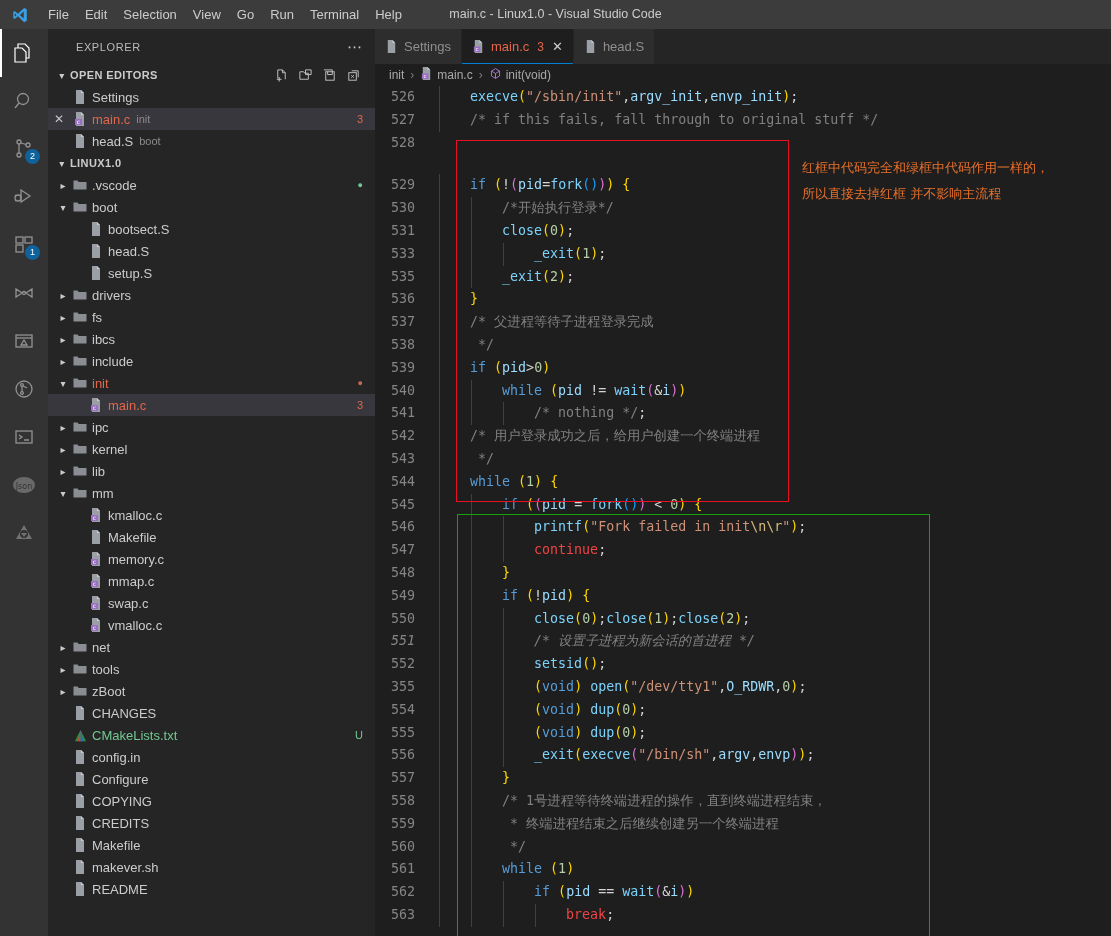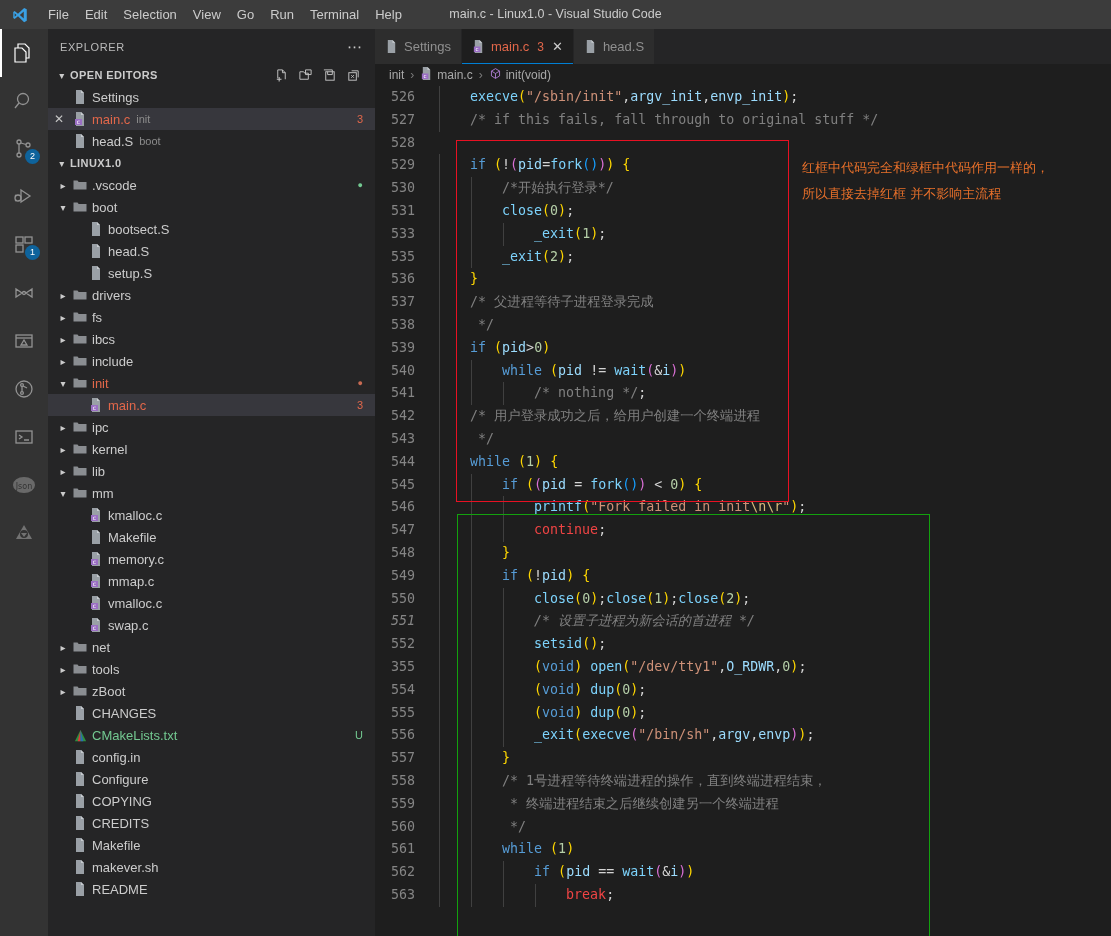--- a/index.html
+++ b/index.html
@@ -49,21 +49,21 @@
     font-family: "Liberation Sans", sans-serif;
   }
 
   
   .sidebar {
     position: absolute; left: 48px; top: 29px; width: 327px; height: 907px;
     background: #252526; overflow: hidden;
   }
   .side-title {
     height: 35px; display: flex; align-items: center; justify-content: space-between;
-    padding: 0 12px 0 12px;
+    padding: 0 12px 0 28px;
   }
   .side-title .t { color: #bbbbbb; font-size: 11px; letter-spacing: .6px; }
   .side-title .dots { color: #cccccc; font-size: 15px; letter-spacing: 1px; cursor: pointer; }
 
   .section-head {
     height: 22px; display: flex; align-items: center; padding-left: 6px;
     color: #cccccc; font-size: 11px; font-weight: bold; letter-spacing: .4px;
     background: #252526; cursor: pointer;
   }
   .section-head .chev { width: 16px; display: inline-block; text-align: center; font-weight: normal; font-size: 10px; }
@@ -552,34 +552,34 @@
           <span style="flex: 0 0 24px;"></span>
           <span class="twisty"></span>
           <span class="ico">
             <svg width="14" height="16" viewBox="0 0 14 16">
               <path d="M3 1h5l3 3v11H3z" fill="#9aa0a6"></path>
               <path d="M8 1v3h3" fill="#c8ccd0"></path>
               <rect x="2" y="8" width="7" height="6" fill="#9b6fc4"></rect>
               <text x="5.5" y="13" font-size="6" fill="#fff" text-anchor="middle" font-family="DejaVu Sans, sans-serif">c</text>
             </svg>
           </span>
-          <span class="nm">vmalloc.c</span>
+          <span class="nm">swap.c</span>
         </div>
         <div class="row">
           <span style="flex: 0 0 24px;"></span>
           <span class="twisty"></span>
           <span class="ico">
             <svg width="14" height="16" viewBox="0 0 14 16">
               <path d="M3 1h5l3 3v11H3z" fill="#9aa0a6"></path>
               <path d="M8 1v3h3" fill="#c8ccd0"></path>
               <rect x="2" y="8" width="7" height="6" fill="#9b6fc4"></rect>
               <text x="5.5" y="13" font-size="6" fill="#fff" text-anchor="middle" font-family="DejaVu Sans, sans-serif">c</text>
             </svg>
           </span>
-          <span class="nm">swap.c</span>
+          <span class="nm">vmalloc.c</span>
         </div>
         <div class="row">
           <span style="flex: 0 0 8px;"></span>
           <span class="twisty">▸</span>
           <span class="ico">
             <svg width="16" height="16" viewBox="0 0 16 16">
               <path d="M1.5 3.5h4l1.2 1.6h7.8v7.4H1.5z" fill="#8a8d91"></path>
             </svg>
           </span>
           <span class="nm">net</span>
@@ -777,21 +777,21 @@
           </div>
           <div class="crow" style="height: 22.8px;">
             <span class="lnum">527</span>
             <span class="ctext">    <span class="cmtg">/* if this fails, fall through to original stuff */</span></span>
             <span class="indent-guide" style="left: 64px;"></span>
           </div>
           <div class="crow" style="height: 22.8px;">
             <span class="lnum">528</span>
             <span class="ctext"></span>
           </div>
-          <div class="crow" style="height: 22.8px;">
+          <div class="crow" style="height: 22.8px; margin-top: 20px;">
             <span class="lnum">529</span>
             <span class="ctext">    <span class="kw">if</span> <span class="p1">(</span><span class="pun">!</span><span class="p2">(</span><span class="var">pid</span><span class="pun">=</span><span class="fn">fork</span><span class="p3">()</span><span class="p2">)</span><span class="p1">)</span> <span class="p1">{</span></span>
             <span class="indent-guide" style="left: 64px;"></span>
           </div>
           <div class="crow" style="height: 22.8px;">
             <span class="lnum">530</span>
             <span class="ctext">        <span class="cmtg">/*开始执行登录*/</span></span>
             <span class="indent-guide" style="left: 64px;"></span>
             <span class="indent-guide" style="left: 96.04px;"></span>
           </div>

